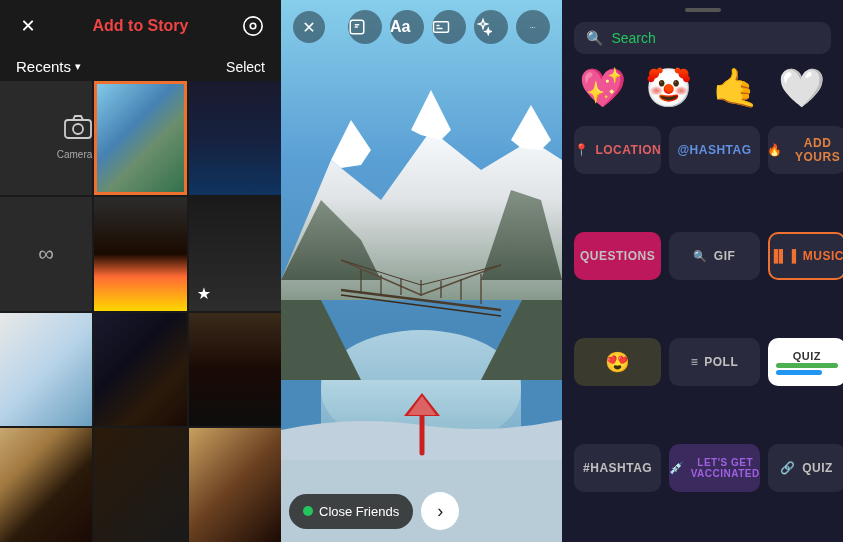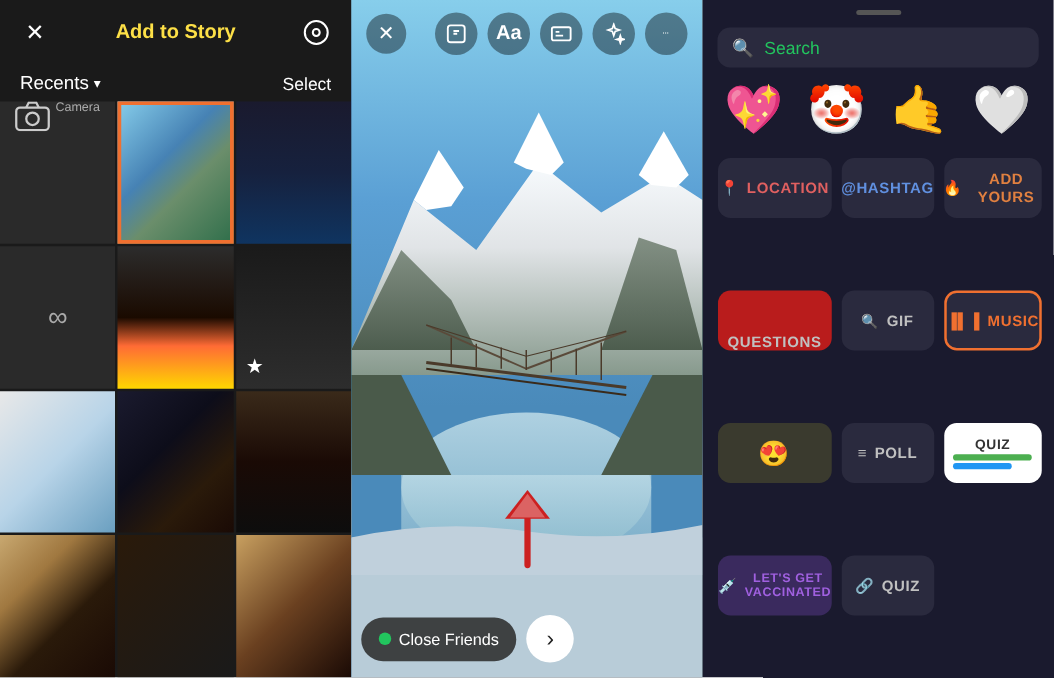--- a/index.html
+++ b/index.html
@@ -23,21 +23,21 @@
     .panel1-header {
       display: flex;
       align-items: center;
       justify-content: space-between;
       padding: 14px 16px;
       color: white;
     }
     .panel1-header-title {
       font-size: 16px;
       font-weight: 600;
-      color: #fde047;
+      color: #ef4444;
     }
     .close-icon, .settings-icon {
       color: white;
       font-size: 18px;
       cursor: pointer;
       width: 24px; height: 24px;
       display: flex; align-items: center; justify-content: center;
     }
     .panel1-recents-bar {
       display: flex;
@@ -62,22 +62,22 @@
       grid-template-rows: repeat(4, 1fr);
       gap: 2px;
       overflow: hidden;
     }
 
     .camera-cell {
       grid-column: 1;
       grid-row: 1;
       background: #2a2a2a;
       display: flex;
-      flex-direction: row;
-      align-items: flex-start;
+      flex-direction: column;
+      align-items: flex-end;
       justify-content: center;
       color: white;
       font-size: 11px;
       gap: 4px;
     }
     .camera-icon-svg { font-size: 24px; color: #ccc; }
 
     .grid-img {
       background-size: cover;
       background-position: center;
@@ -159,21 +159,21 @@
       display: flex; align-items: center; justify-content: center;
       color: white; font-size: 16px;
     }
     .story-top-icons {
       display: flex; gap: 8px; align-items: center;
     }
     .story-icon-btn {
       width: 34px; height: 34px;
       background: rgba(0,0,0,0.4);
       border-radius: 50%;
-      display: flex; align-items: center; justify-content: center;
+      display: flex; align-items: center; 
       color: white; font-size: 14px;
     }
     .story-more-btn {
       width: 34px; height: 34px;
       background: rgba(0,0,0,0.4);
       border-radius: 50%;
       display: flex; align-items: center; justify-content: center;
       color: white; font-size: 18px; font-weight: bold;
       letter-spacing: 1px;
     }
@@ -308,21 +308,21 @@
       gap: 6px;
       font-size: 12px;
       font-weight: 700;
       cursor: pointer;
       border: none;
       letter-spacing: 0.5px;
     }
     .sticker-btn.location { background: #2a2a3e; color: #e06060; }
     .sticker-btn.mention { background: #2a2a3e; color: #6090e0; }
     .sticker-btn.add-yours { background: #2a2a3e; color: #e08040; }
-    .sticker-btn.questions { background: #b91c1c; color: #c0c0c0; align-items: flex-end; }
+    .sticker-btn.questions { background: #be185d; color: #c0c0c0; }
     .sticker-btn.gif { background: #2a2a3e; color: #c0c0c0; }
     .sticker-btn.music {
       background: #2a2a3e;
       color: #f07030;
       border: 2px solid #f07030;
     }
     .sticker-btn.emoji-slider { background: #3a3a2e; color: #f0a030; }
     .sticker-btn.poll { background: #2a2a3e; color: #c0c0c0; }
     .sticker-btn.quiz { background: white; color: #333; flex-direction: column; font-size: 11px; gap: 1px; }
     .sticker-btn.hashtag { background: #2a2a3e; color: #c0c0c0; }
@@ -561,20 +561,23 @@
       <span>POLL</span>
     </button>
     <button class="sticker-btn quiz">
       <span style="font-size:11px;font-weight:700;color:#333;">QUIZ</span>
       <div class="quiz-bars">
         <div class="quiz-bar green"></div>
         <div class="quiz-bar blue"></div>
       </div>
     </button>
 
+    <button class="sticker-btn hashtag">
+      <span>#HASHTAG</span>
+    </button>
     <button class="sticker-btn vaccinated">
       <span style="font-size:12px;">💉</span>
       <span style="font-size:10px;">LET'S GET VACCINATED</span>
     </button>
     <button class="sticker-btn link">
       <span style="font-size:12px;">🔗</span>
       <span>QUIZ</span>
     </button>
   </div>
 </div>

